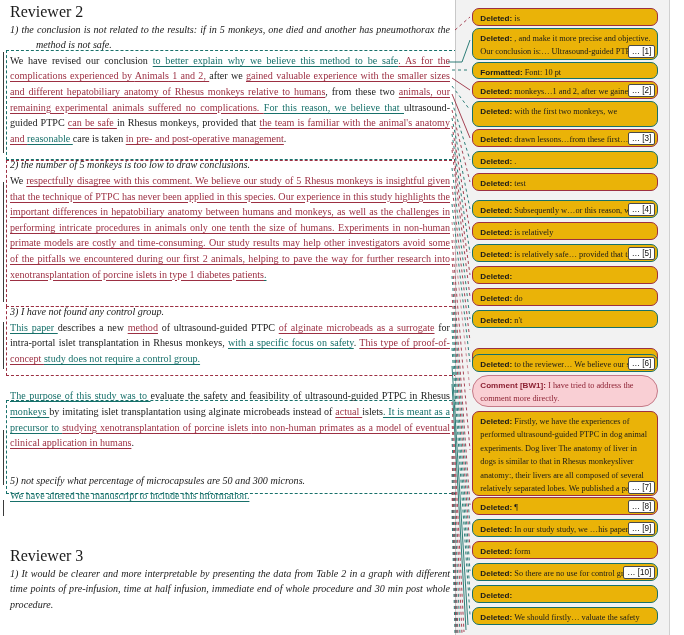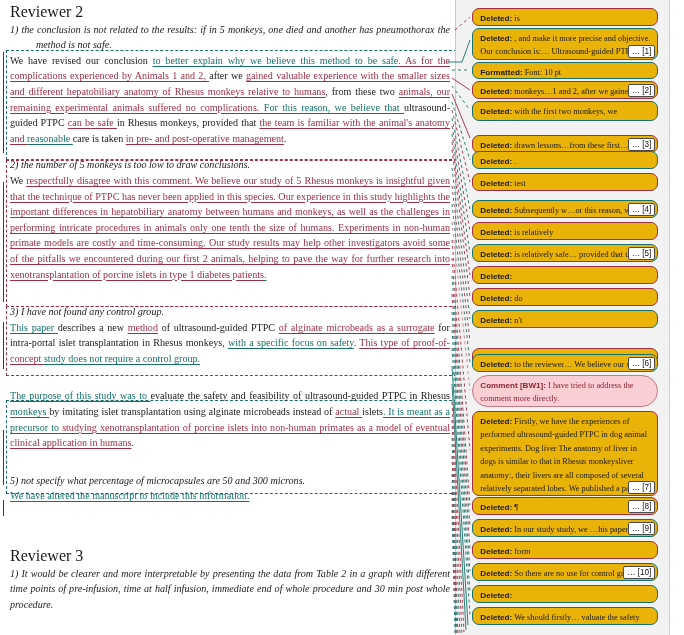--- a/index.html
+++ b/index.html
@@ -171,22 +171,22 @@
 
     </div>
   </div>
 
   <div class="markup-col">
     <div class="markup-inner" id="balloon-host">
         <div class="balloon" style="top: 8px; height: 18px;"><b>Deleted:</b><span> is</span></div>
         <div class="balloon teal" style="top: 28px; height: 32px;"><b>Deleted:</b><span> , and make it more precise and objective. Our conclusion is:… Ultrasound-guided PTPC is a</span><span class="more">… [1]</span></div>
         <div class="balloon teal" style="top: 62px; height: 17px;"><b>Formatted:</b><span> Font: 10 pt</span></div>
         <div class="balloon" style="top: 81px; height: 18px;"><b>Deleted:</b><span> monkeys…1 and 2, after we gained</span><span class="more">… [2]</span></div>
-        <div class="balloon teal" style="top: 101px; height: 20px;"><b>Deleted:</b><span>   with the first two monkeys, we</span></div>
-        <div class="balloon" style="top: 135px; height: 18px;"><b>Deleted:</b><span> drawn lessons…from these first…</span><span class="more">… [3]</span></div>
+        <div class="balloon teal" style="top: 101px; height: 26px;"><b>Deleted:</b><span>   with the first two monkeys, we</span></div>
+        <div class="balloon" style="top: 129px; height: 18px;"><b>Deleted:</b><span> drawn lessons…from these first…</span><span class="more">… [3]</span></div>
         <div class="balloon teal" style="top: 151px; height: 18px;"><b>Deleted:</b><span> .</span></div>
         <div class="balloon" style="top: 173px; height: 18px; border-radius: 7px;"><b>Deleted:</b><span> test</span></div>
         <div class="balloon teal" style="top: 200px; height: 18px;"><b>Deleted:</b><span> Subsequently w…or this reason, we</span><span class="more">… [4]</span></div>
         <div class="balloon" style="top: 222px; height: 18px;"><b>Deleted:</b><span> is relatively</span></div>
         <div class="balloon teal" style="top: 244px; height: 18px;"><b>Deleted:</b><span>   is relatively safe… provided that the</span><span class="more">… [5]</span></div>
         <div class="balloon" style="top: 266px; height: 18px;"><b>Deleted:</b><span> </span></div>
         <div class="balloon" style="top: 288px; height: 18px;"><b>Deleted:</b><span> do</span></div>
         <div class="balloon teal" style="top: 310px; height: 18px;"><b>Deleted:</b><span> n't</span></div>
         <div class="balloon" style="top: 348px; height: 20px;"><b>Deleted:</b><span> not</span></div>
         <div class="balloon teal" style="top: 354px; height: 18px;"><b>Deleted:</b><span>   to the reviewer… We believe our study</span><span class="more">… [6]</span></div>

